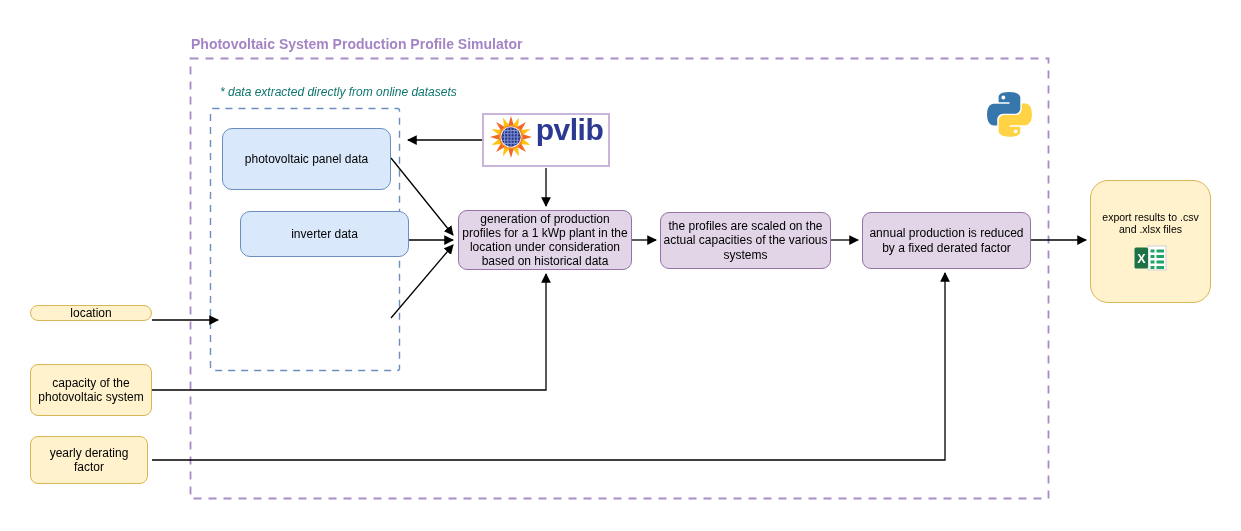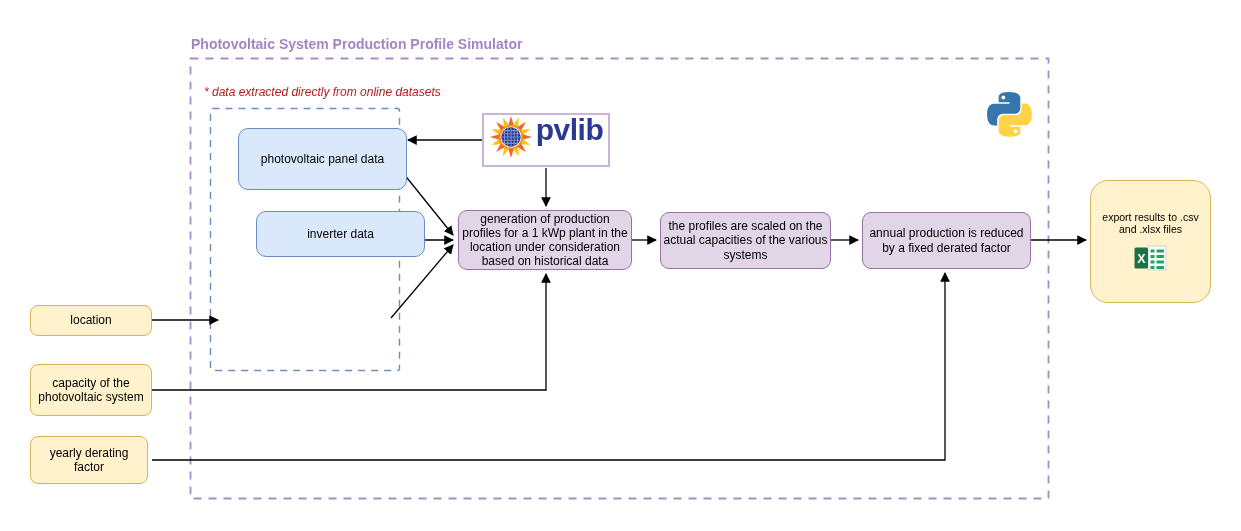--- a/index.html
+++ b/index.html
@@ -7,42 +7,42 @@
     position:relative;width:1241px;height:531px;background:#ffffff;
     font-family:"Liberation Sans",sans-serif;color:#000;overflow:hidden;
   }
   .layer{position:absolute;left:0;top:0;width:1241px;height:531px;pointer-events:none;}
 
   .title{
     position:absolute;left:191px;top:36px;
     font-size:14px;font-weight:bold;color:#a584c5;white-space:nowrap;
   }
   .note{
-    position:absolute;left:204px;top:85px;
-    font-size:12px;font-style:italic;color:#b91c1c;white-space:nowrap;
+    position:absolute;left:220px;top:85px;
+    font-size:12px;font-style:italic;color:#0f766e;white-space:nowrap;
   }
 
   .node{
     position:absolute;box-sizing:border-box;
     display:flex;align-items:center;justify-content:center;
     text-align:center;font-size:12px;line-height:1.18;
   }
-  .blue{background:#dae8fc;border:1px solid #6c8ebf;border-radius:10px;margin-left:16px;}
+  .blue{background:#dae8fc;border:1px solid #6c8ebf;border-radius:10px;}
   .purple{background:#e1d5e7;border:1px solid #9673a6;border-radius:9px;}
   .yellow{background:#fff2cc;border:1px solid #d6b656;border-radius:8px;}
 
   .n-panel   {left:222px;top:128px;width:169px;height:62px;padding:0 8px;}
   .n-inverter{left:240px;top:211px;width:169px;height:46px;padding:0 24px;}
   .n-meteo   {left:222px;top:289px;width:169px;height:63px;padding:0 8px;}
 
   .n-generation{left:458px;top:210px;width:174px;height:60px;padding:0 2px;}
   .n-scaling   {left:660px;top:212px;width:171px;height:57px;padding:0 2px;}
   .n-derate    {left:862px;top:212px;width:169px;height:57px;padding:0 4px;}
 
-  .n-location{left:30px;top:305px;width:122px;height:31px;padding:0 0;}
+  .n-location{left:30px;top:305px;width:122px;height:16px;padding:0 0;}
   .n-capacity{left:30px;top:364px;width:122px;height:52px;padding:0 6px;}
   .n-derfact {left:30px;top:436px;width:118px;height:48px;padding:0 4px;}
 
   .n-export{
     left:1090px;top:180px;width:121px;height:123px;border-radius:18px;
     flex-direction:column;gap:10px;font-size:10.5px;padding:0 8px;
   }
 
   .pvlib-box{
     position:absolute;left:482px;top:113px;width:128px;height:54px;

